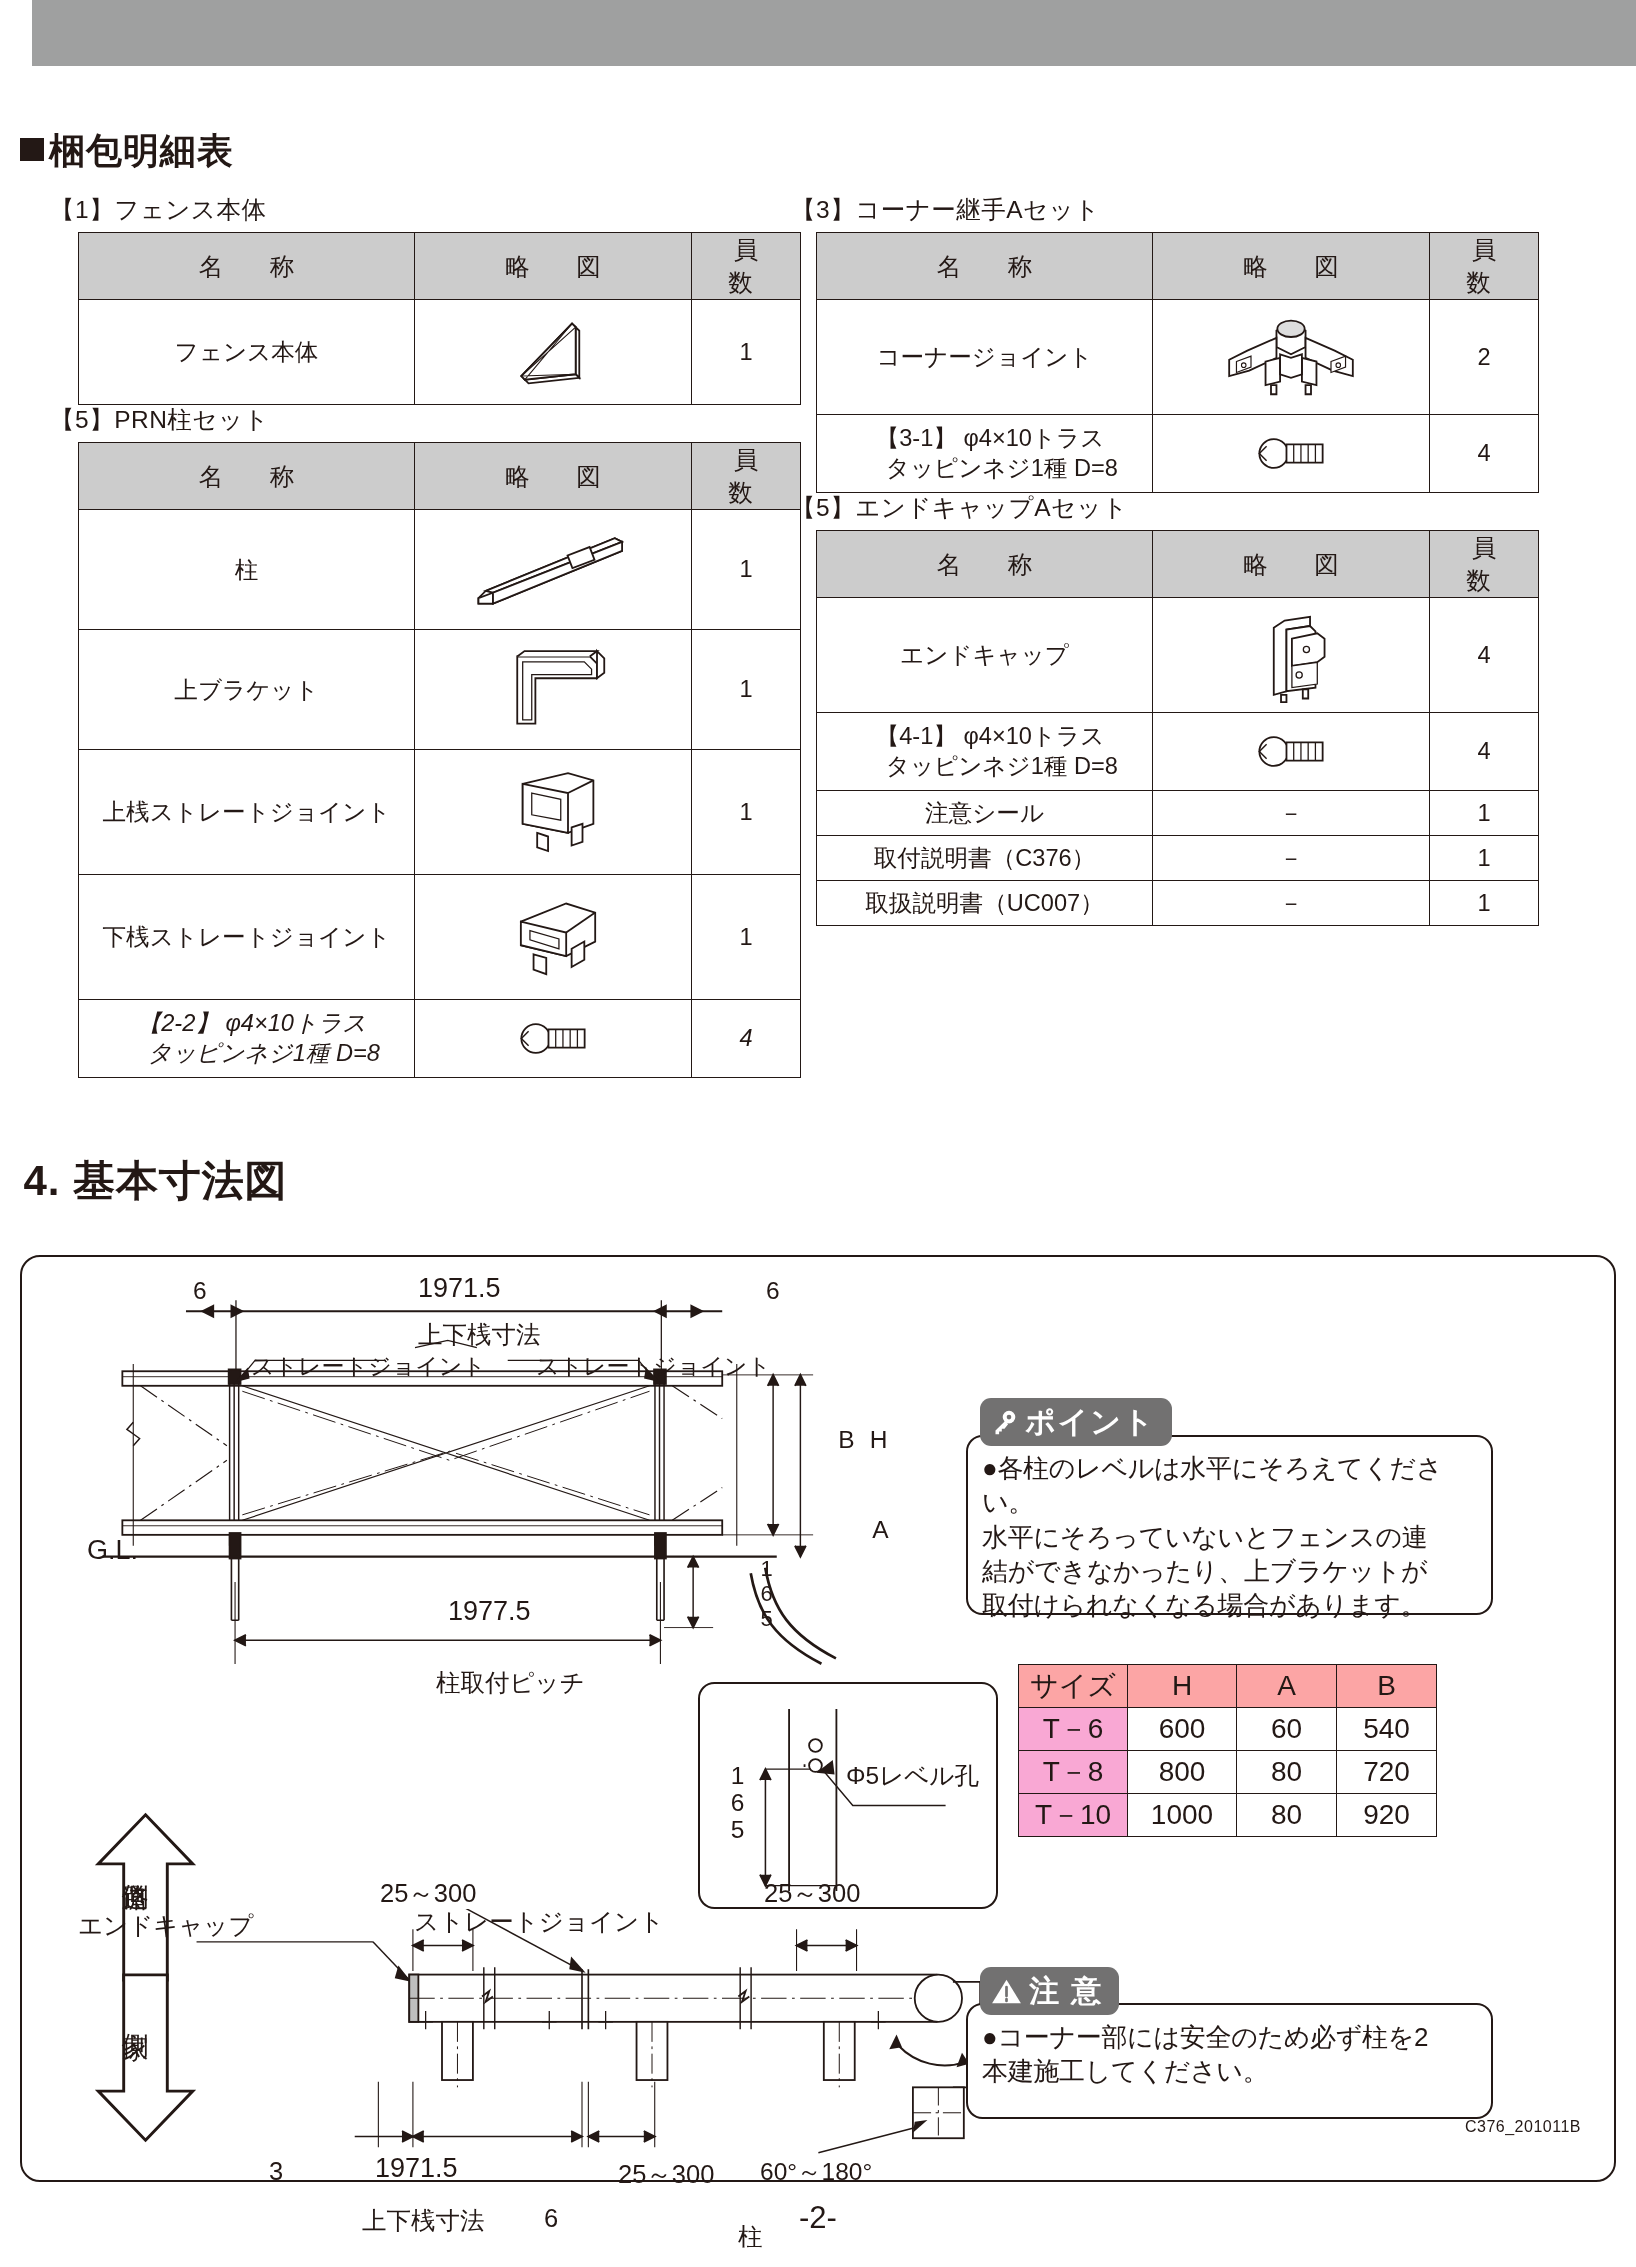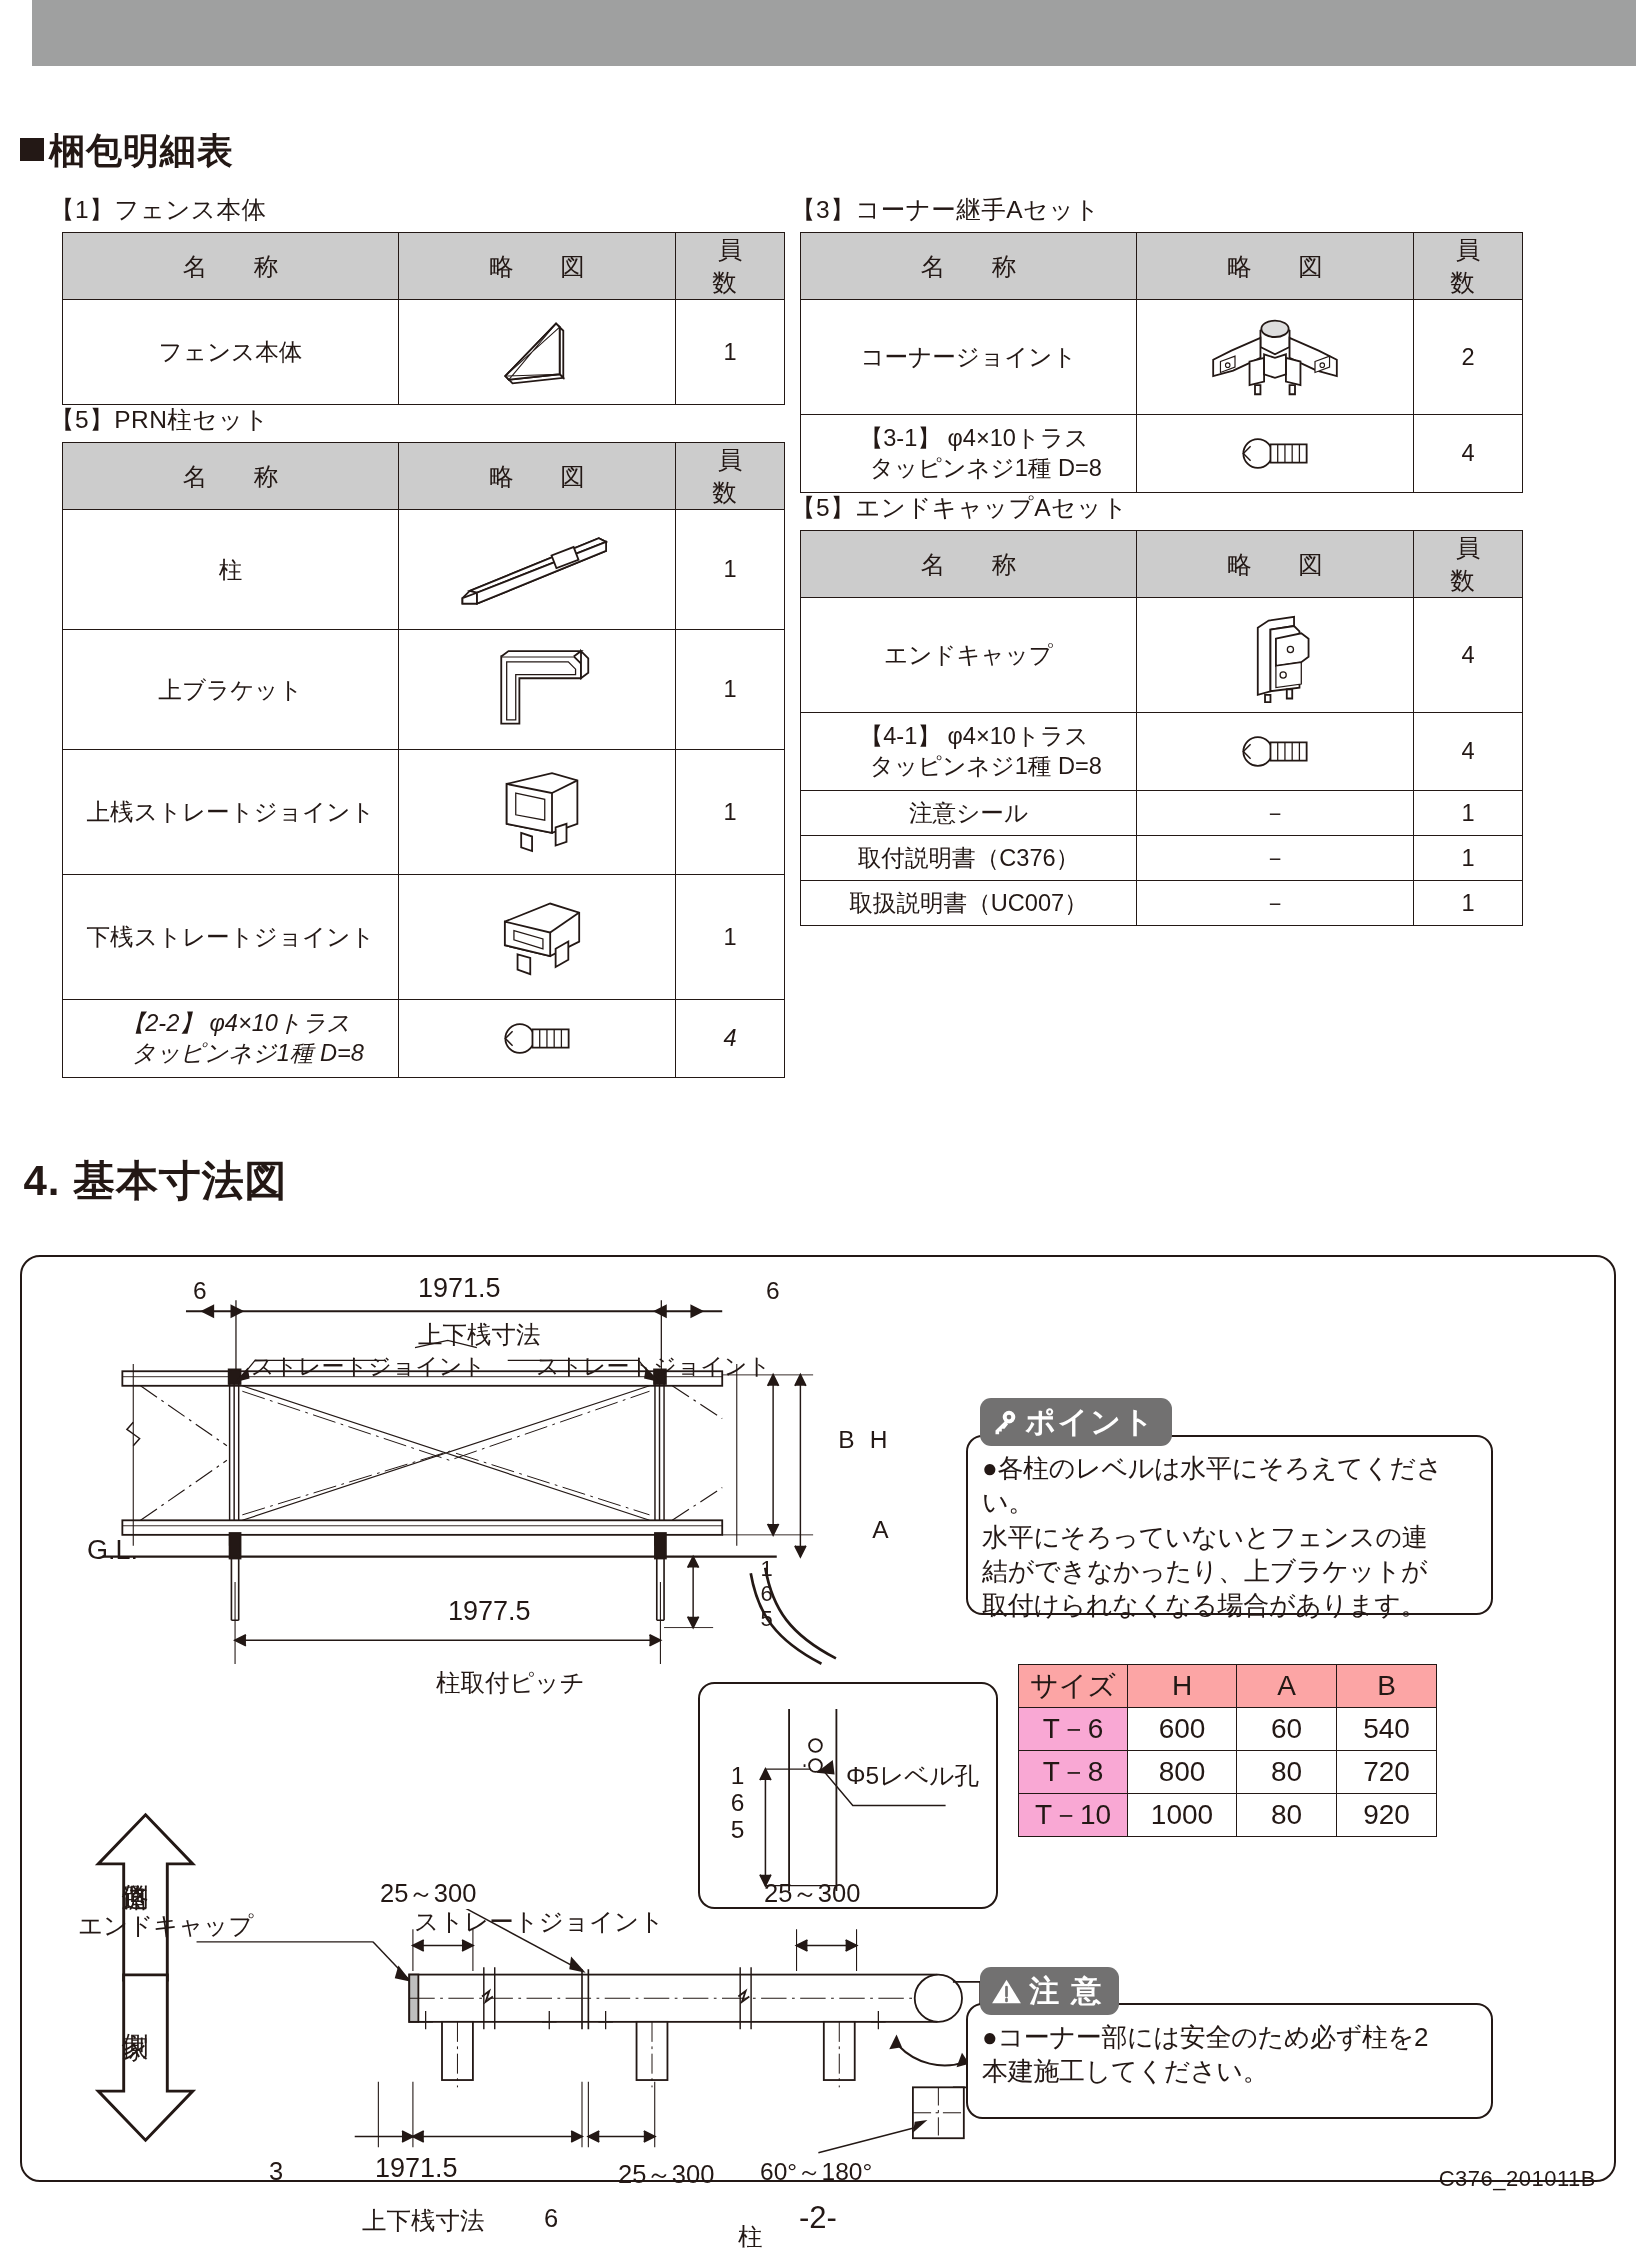--- a/index.html
+++ b/index.html
@@ -12,21 +12,21 @@
 
   
   #top-band{left:32px;top:0;width:1605px;height:66px;background:#9fa0a0;}
 
   
   .sec-head{font-size:36px;font-weight:bold;letter-spacing:0.9px;}
   .sec-head .sq{display:inline-block;width:23.6px;height:23.6px;background:#231815;margin-right:5.5px;vertical-align:1.8px;}
   .tbl-cap{font-size:24.5px;letter-spacing:0.5px;white-space:nowrap;}
 
   
-  table.parts{border-collapse:collapse;table-layout:fixed;}
+  table.parts{border-collapse:collapse;table-layout:fixed;margin-left:16px;}
   table.parts td,table.parts th{
     border:1.8px solid #231815;
     text-align:center;vertical-align:middle;
     font-size:23.6px;font-weight:normal;
     padding:0;
   }
   table.parts thead th{background:#cccccc;height:38px;font-size:24.5px;letter-spacing:11px;text-indent:11px;}
   td.nm{text-align:left;padding-left:16.4px;font-size:24.5px;letter-spacing:0px;}
   td.nm.two{line-height:1.26;padding-left:11px;font-size:23.6px;}
   td.qty{font-size:25.5px;}
@@ -58,21 +58,21 @@
   table.sizes{border-collapse:collapse;table-layout:fixed;}
   table.sizes td,table.sizes th{
     border:1.8px solid #231815;text-align:center;vertical-align:middle;
     font-size:28px;font-weight:normal;height:42px;padding:0;
   }
   table.sizes thead th{background:#fca5a5;}
   table.sizes td.lbl{background:#f9a8d4;margin-top:24px;}
 
   
   #page-num{left:0;top:2200px;width:1636px;text-align:center;font-size:31px;}
-  #doc-code{right:40px;top:2118px;font-size:22px;letter-spacing:0.5px;margin-top:48px;}
+  #doc-code{right:55px;top:2118px;font-size:16px;letter-spacing:0.5px;}
 </style>
 </head>
 <body>
 
 <div class="abs" id="top-band"></div>
 
 <div class="abs sec-head" style="left:20px;top:127px;">
   <span class="sq"></span><span>梱包明細表</span>
 </div>
 

